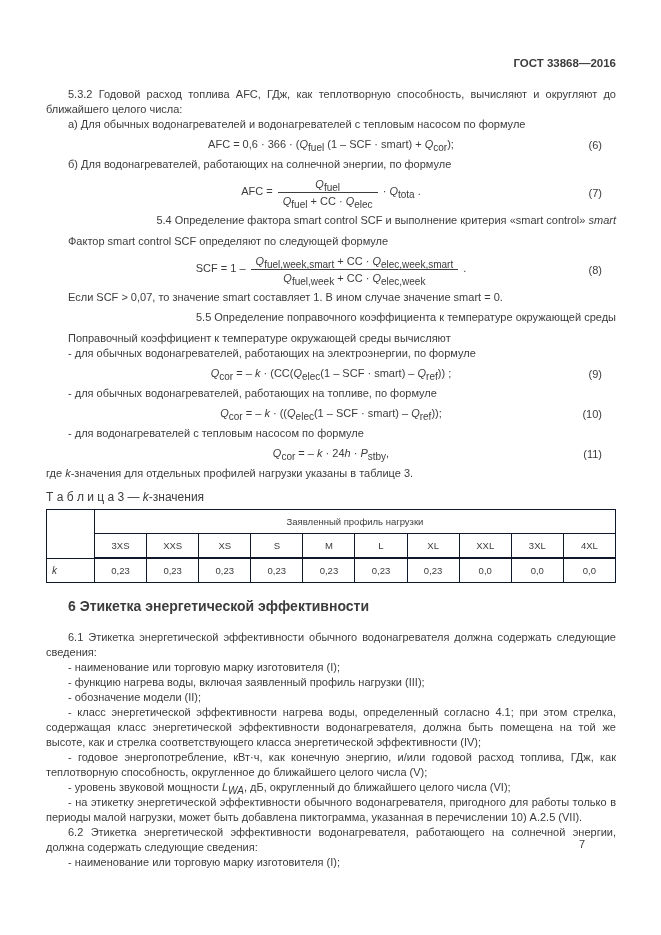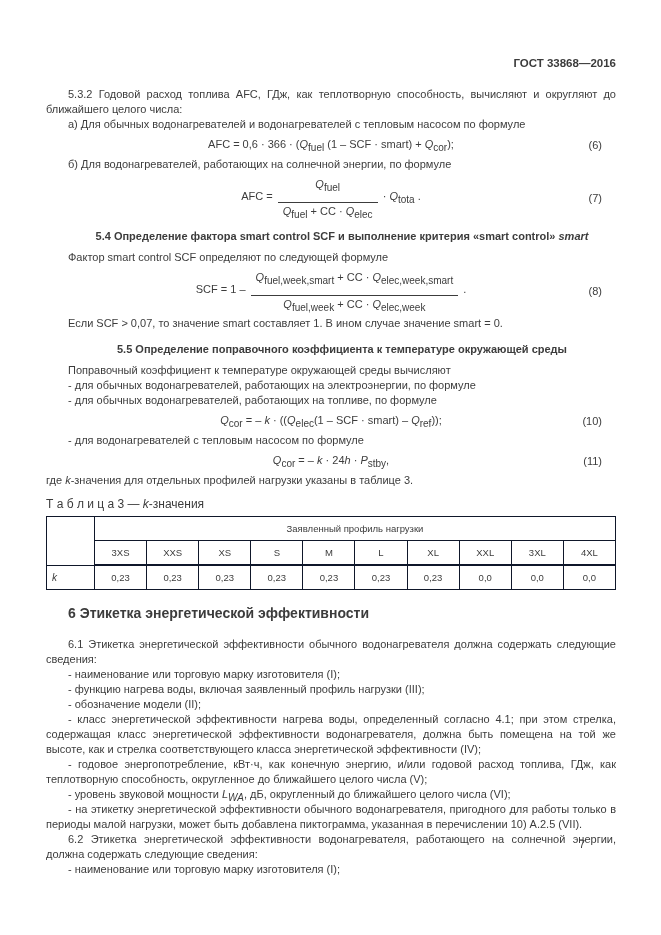--- a/index.html
+++ b/index.html
@@ -10,27 +10,27 @@
   .doc-header {
     position:absolute; top:56px; left:46px; width:570px;
     text-align:right; font-weight:bold; font-size:11.5px; line-height:14px;
   }
   .content {
     position:absolute; top:87px; left:46px; width:570px;
     font-size:11px; line-height:15px; text-align:justify;
   }
   p { margin:0; }
   .ind { text-indent:22px; }
-  .h5 { font-weight:bold; margin:11px 0 6px 0; text-indent:22px; text-align:center; }
+  .h5 { font-weight:normal; margin:5px 0 6px 0; text-indent:22px; text-align:right; }
   .h6big { font-weight:bold; font-size:14px; line-height:17px; margin:15px 0 15px 0; text-indent:22px; text-align:left; }
   .formula { position:relative; text-align:center; text-indent:0; margin:5px 0; }
   .formula .eqnum { position:absolute; right:14px; top:50%; transform:translateY(-50%); }
   .frac { display:inline-block; vertical-align:middle; text-align:center; margin:0 2px; }
   .frac > span { display:block; padding:0 5px; line-height:14px; }
-  .frac .fn { border-bottom:1px solid #3c3c3c; padding-bottom:11px; }
+  .frac .fn { border-bottom:1px solid #3c3c3c; padding-bottom:1px; }
   .frac .fd { padding-top:1px; }
   sub.ss { font-size:10px; font-style:normal; line-height:0; }
   sub.si { font-style:italic; }
   .tcap { font-size:12px; margin:9px 0 4px 0; text-align:left; text-indent:0; }
   table.t3 { width:100%; border-collapse:collapse; font-size:9.5px; table-layout:fixed; }
   table.t3 th, table.t3 td { border:1px solid #0f172a; text-align:center; font-weight:normal; padding:4px 2px; }
   table.t3 tr.letters th { border-bottom-width:2px; }
   table.t3 td.rowlabel { text-align:left; padding-left:5px; font-style:italic; font-size:10px; }
   .pagenum { position:absolute; top:838px; left:572px; width:20px; text-align:center; font-size:11px; }
 </style>
@@ -65,20 +65,24 @@
       <span>SCF = 1 – <span class="frac"><span class="fn"><i>Q</i><sub class="ss">fuel,week,smart</sub> + CC · <i>Q</i><sub class="ss">elec,week,smart</sub></span><span class="fd"><i>Q</i><sub class="ss">fuel,week</sub> + CC · <i>Q</i><sub class="ss">elec,week</sub></span></span> .</span>
       <span class="eqnum">(8)</span>
     </div>
 
     <p class="ind">Если SCF &gt; 0,07, то значение smart составляет 1. В ином случае значение smart = 0.</p>
 
     <p class="h5">5.5 Определение поправочного коэффициента к температуре окружающей среды</p>
     <p class="ind">Поправочный коэффициент к температуре окружающей среды вычисляют</p>
     <p class="ind">- для обычных водонагревателей, работающих на электроэнергии, по формуле</p>
 
+    <div class="formula">
+      <span><i>Q</i><sub class="ss">cor</sub> = – <i>k</i> · (CC(<i>Q</i><sub class="ss">elec</sub>(1 – SCF · smart) – <i>Q</i><sub class="ss">ref</sub>)) ;</span>
+      <span class="eqnum">(9)</span>
+    </div>
 
     <p class="ind">- для обычных водонагревателей, работающих на топливе, по формуле</p>
 
     <div class="formula">
       <span><i>Q</i><sub class="ss">cor</sub> = – <i>k</i> · ((<i>Q</i><sub class="ss">elec</sub>(1 – SCF · smart) – <i>Q</i><sub class="ss">ref</sub>));</span>
       <span class="eqnum">(10)</span>
     </div>
 
     <p class="ind">- для водонагревателей с тепловым насосом по формуле</p>
 

